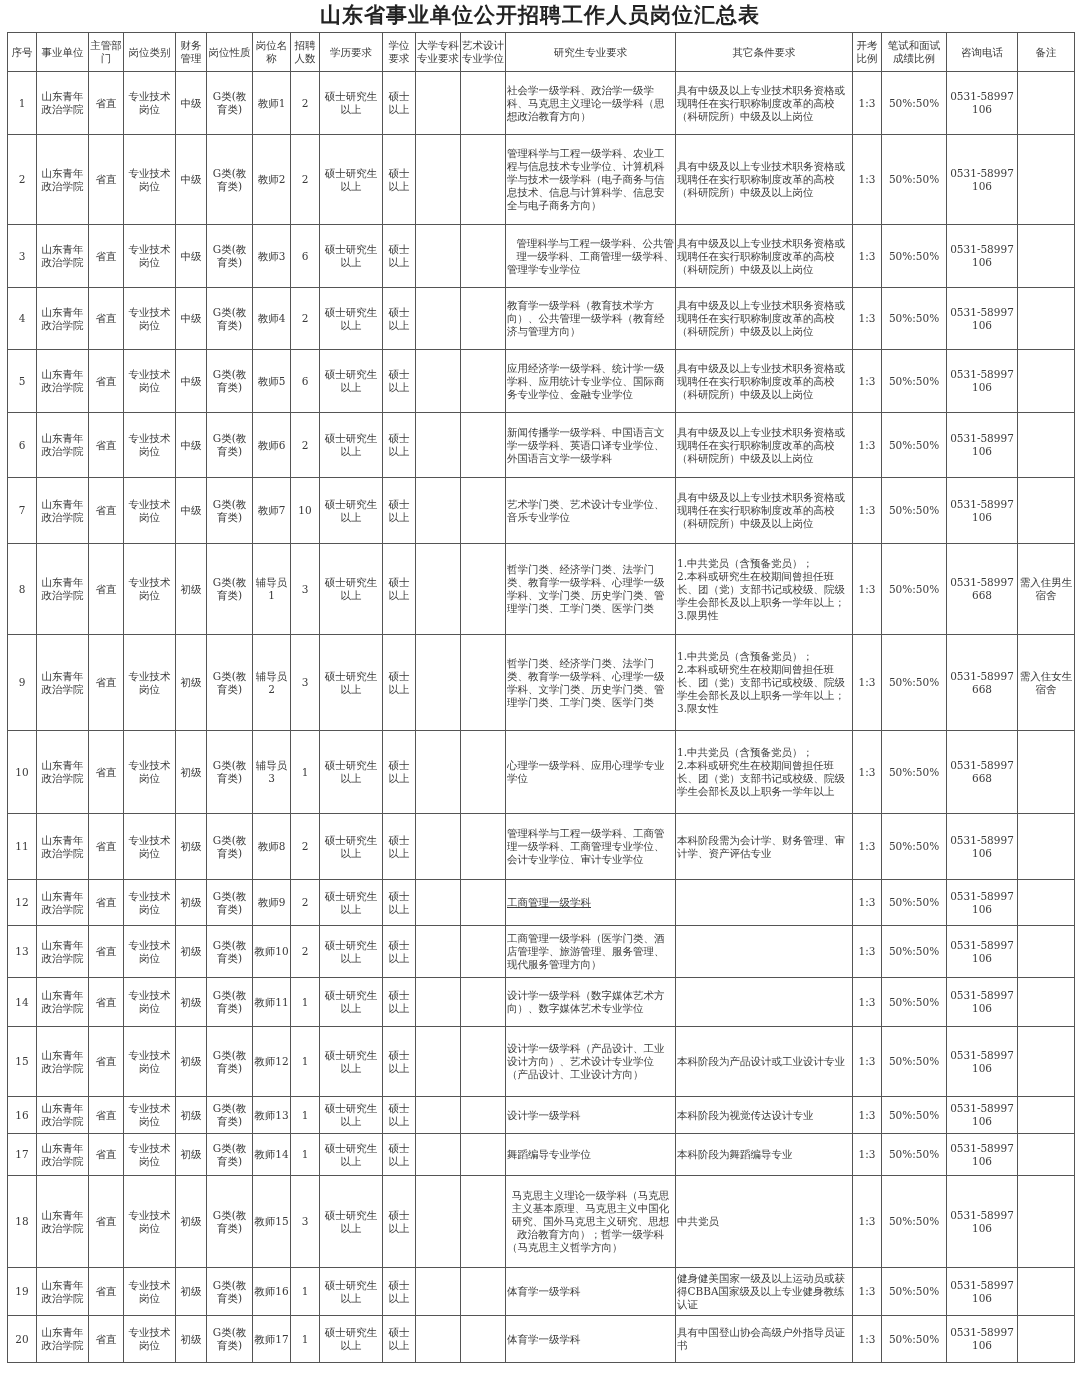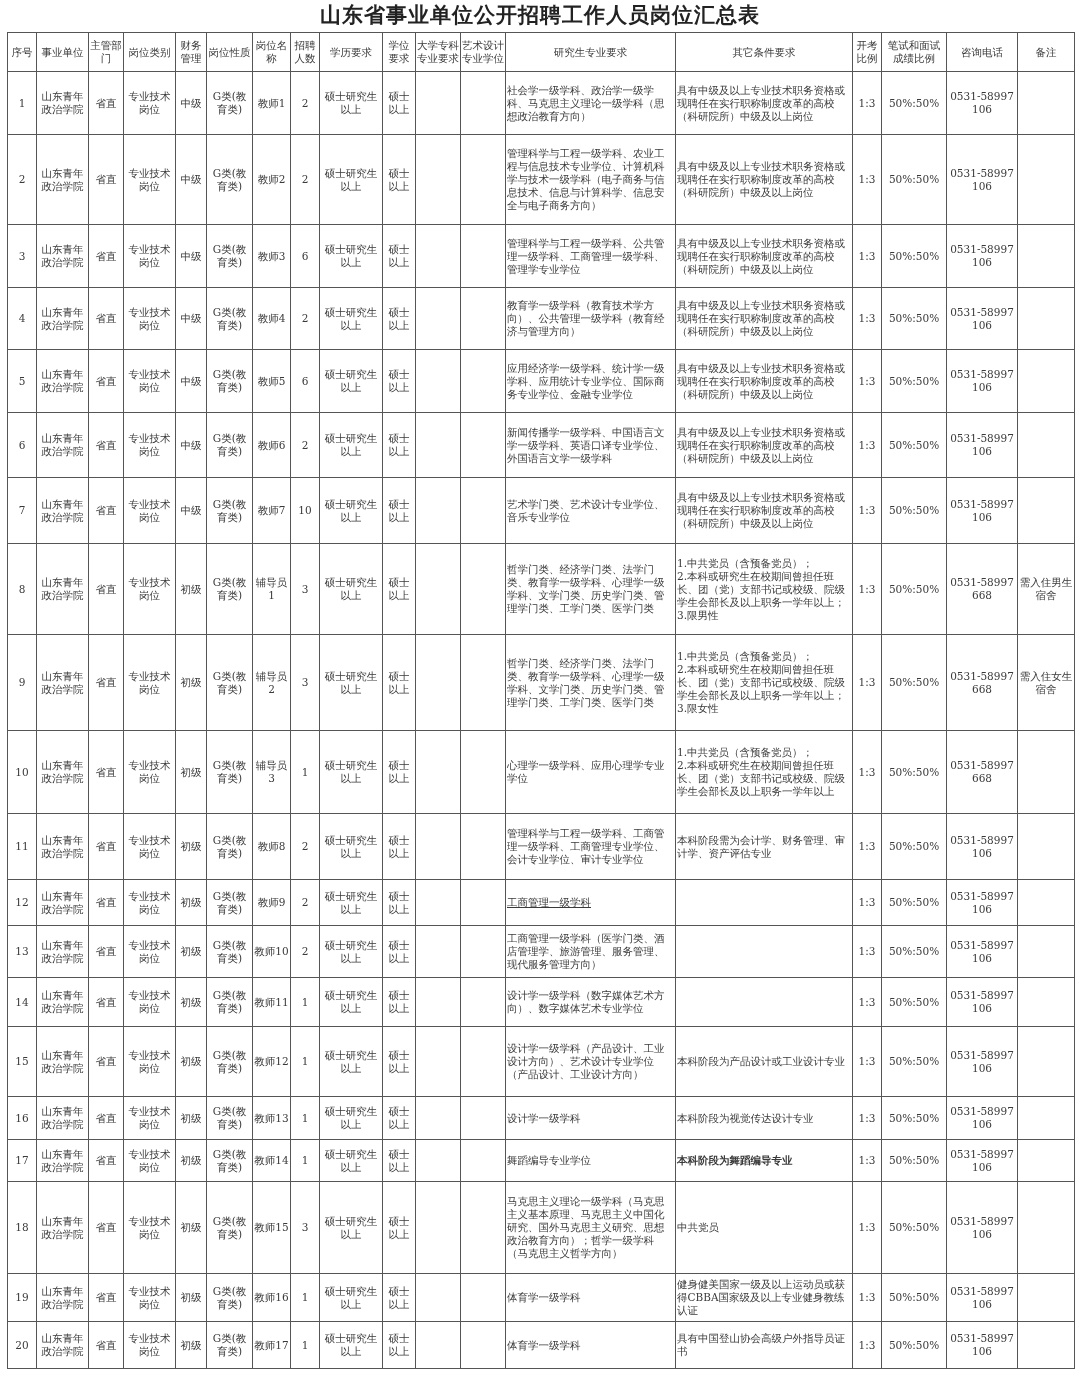--- a/index.html
+++ b/index.html
@@ -111,21 +111,21 @@
         <td>省直</td>
         <td>专业技术岗位</td>
         <td>中级</td>
         <td>G类(教育类)</td>
         <td>教师3</td>
         <td>6</td>
         <td>硕士研究生以上</td>
         <td>硕士以上</td>
         <td></td>
         <td></td>
-        <td class="left" style="white-space: pre-line;">管理科学与工程一级学科、公共管理一级学科、工商管理一级学科、管理学专业学位</td>
+        <td class="left" style="white-space: pre-line; text-align: right;">管理科学与工程一级学科、公共管理一级学科、工商管理一级学科、管理学专业学位</td>
         <td class="left" style="white-space: pre-line;">具有中级及以上专业技术职务资格或现聘任在实行职称制度改革的高校（科研院所）中级及以上岗位</td>
         <td>1:3</td>
         <td>50%:50%</td>
         <td>0531-58997106</td>
         <td></td>
       </tr>
       <tr style="height: 62px;">
         <td>4</td>
         <td>山东青年政治学院</td>
         <td>省直</td>
@@ -363,21 +363,21 @@
         <td>硕士以上</td>
         <td></td>
         <td></td>
         <td class="left" style="white-space: pre-line;">设计学一级学科（产品设计、工业设计方向）、艺术设计专业学位（产品设计、工业设计方向）</td>
         <td class="left" style="white-space: pre-line; margin-left: 17px;">本科阶段为产品设计或工业设计专业</td>
         <td>1:3</td>
         <td>50%:50%</td>
         <td>0531-58997106</td>
         <td></td>
       </tr>
-      <tr style="height: 43px; margin-left: 22px;">
+      <tr style="height: 37px; margin-left: 22px;">
         <td>16</td>
         <td>山东青年政治学院</td>
         <td>省直</td>
         <td>专业技术岗位</td>
         <td>初级</td>
         <td>G类(教育类)</td>
         <td>教师13</td>
         <td>1</td>
         <td>硕士研究生以上</td>
         <td>硕士以上</td>
@@ -397,40 +397,40 @@
         <td>专业技术岗位</td>
         <td>初级</td>
         <td>G类(教育类)</td>
         <td>教师14</td>
         <td>1</td>
         <td>硕士研究生以上</td>
         <td>硕士以上</td>
         <td></td>
         <td></td>
         <td class="left" style="white-space: pre-line;">舞蹈编导专业学位</td>
-        <td class="left" style="white-space: pre-line; font-weight: bold;">本科阶段为舞蹈编导专业</td>
+        <td class="left" style="white-space: pre-line;">本科阶段为舞蹈编导专业</td>
         <td>1:3</td>
         <td>50%:50%</td>
         <td>0531-58997106</td>
         <td></td>
       </tr>
       <tr style="height: 92px;">
         <td>18</td>
         <td>山东青年政治学院</td>
         <td>省直</td>
         <td>专业技术岗位</td>
         <td>初级</td>
         <td>G类(教育类)</td>
         <td>教师15</td>
         <td>3</td>
         <td>硕士研究生以上</td>
         <td>硕士以上</td>
         <td></td>
         <td></td>
-        <td class="left" style="white-space: pre-line;">马克思主义理论一级学科（马克思主义基本原理、马克思主义中国化研究、国外马克思主义研究、思想政治教育方向）；哲学一级学科（马克思主义哲学方向）</td>
+        <td class="left" style="white-space: pre-line; text-align: center;">马克思主义理论一级学科（马克思主义基本原理、马克思主义中国化研究、国外马克思主义研究、思想政治教育方向）；哲学一级学科（马克思主义哲学方向）</td>
         <td class="left" style="white-space: pre-line;">中共党员</td>
         <td>1:3</td>
         <td>50%:50%</td>
         <td>0531-58997106</td>
         <td></td>
       </tr>
       <tr style="height: 48px;">
         <td>19</td>
         <td>山东青年政治学院</td>
         <td>省直</td>

